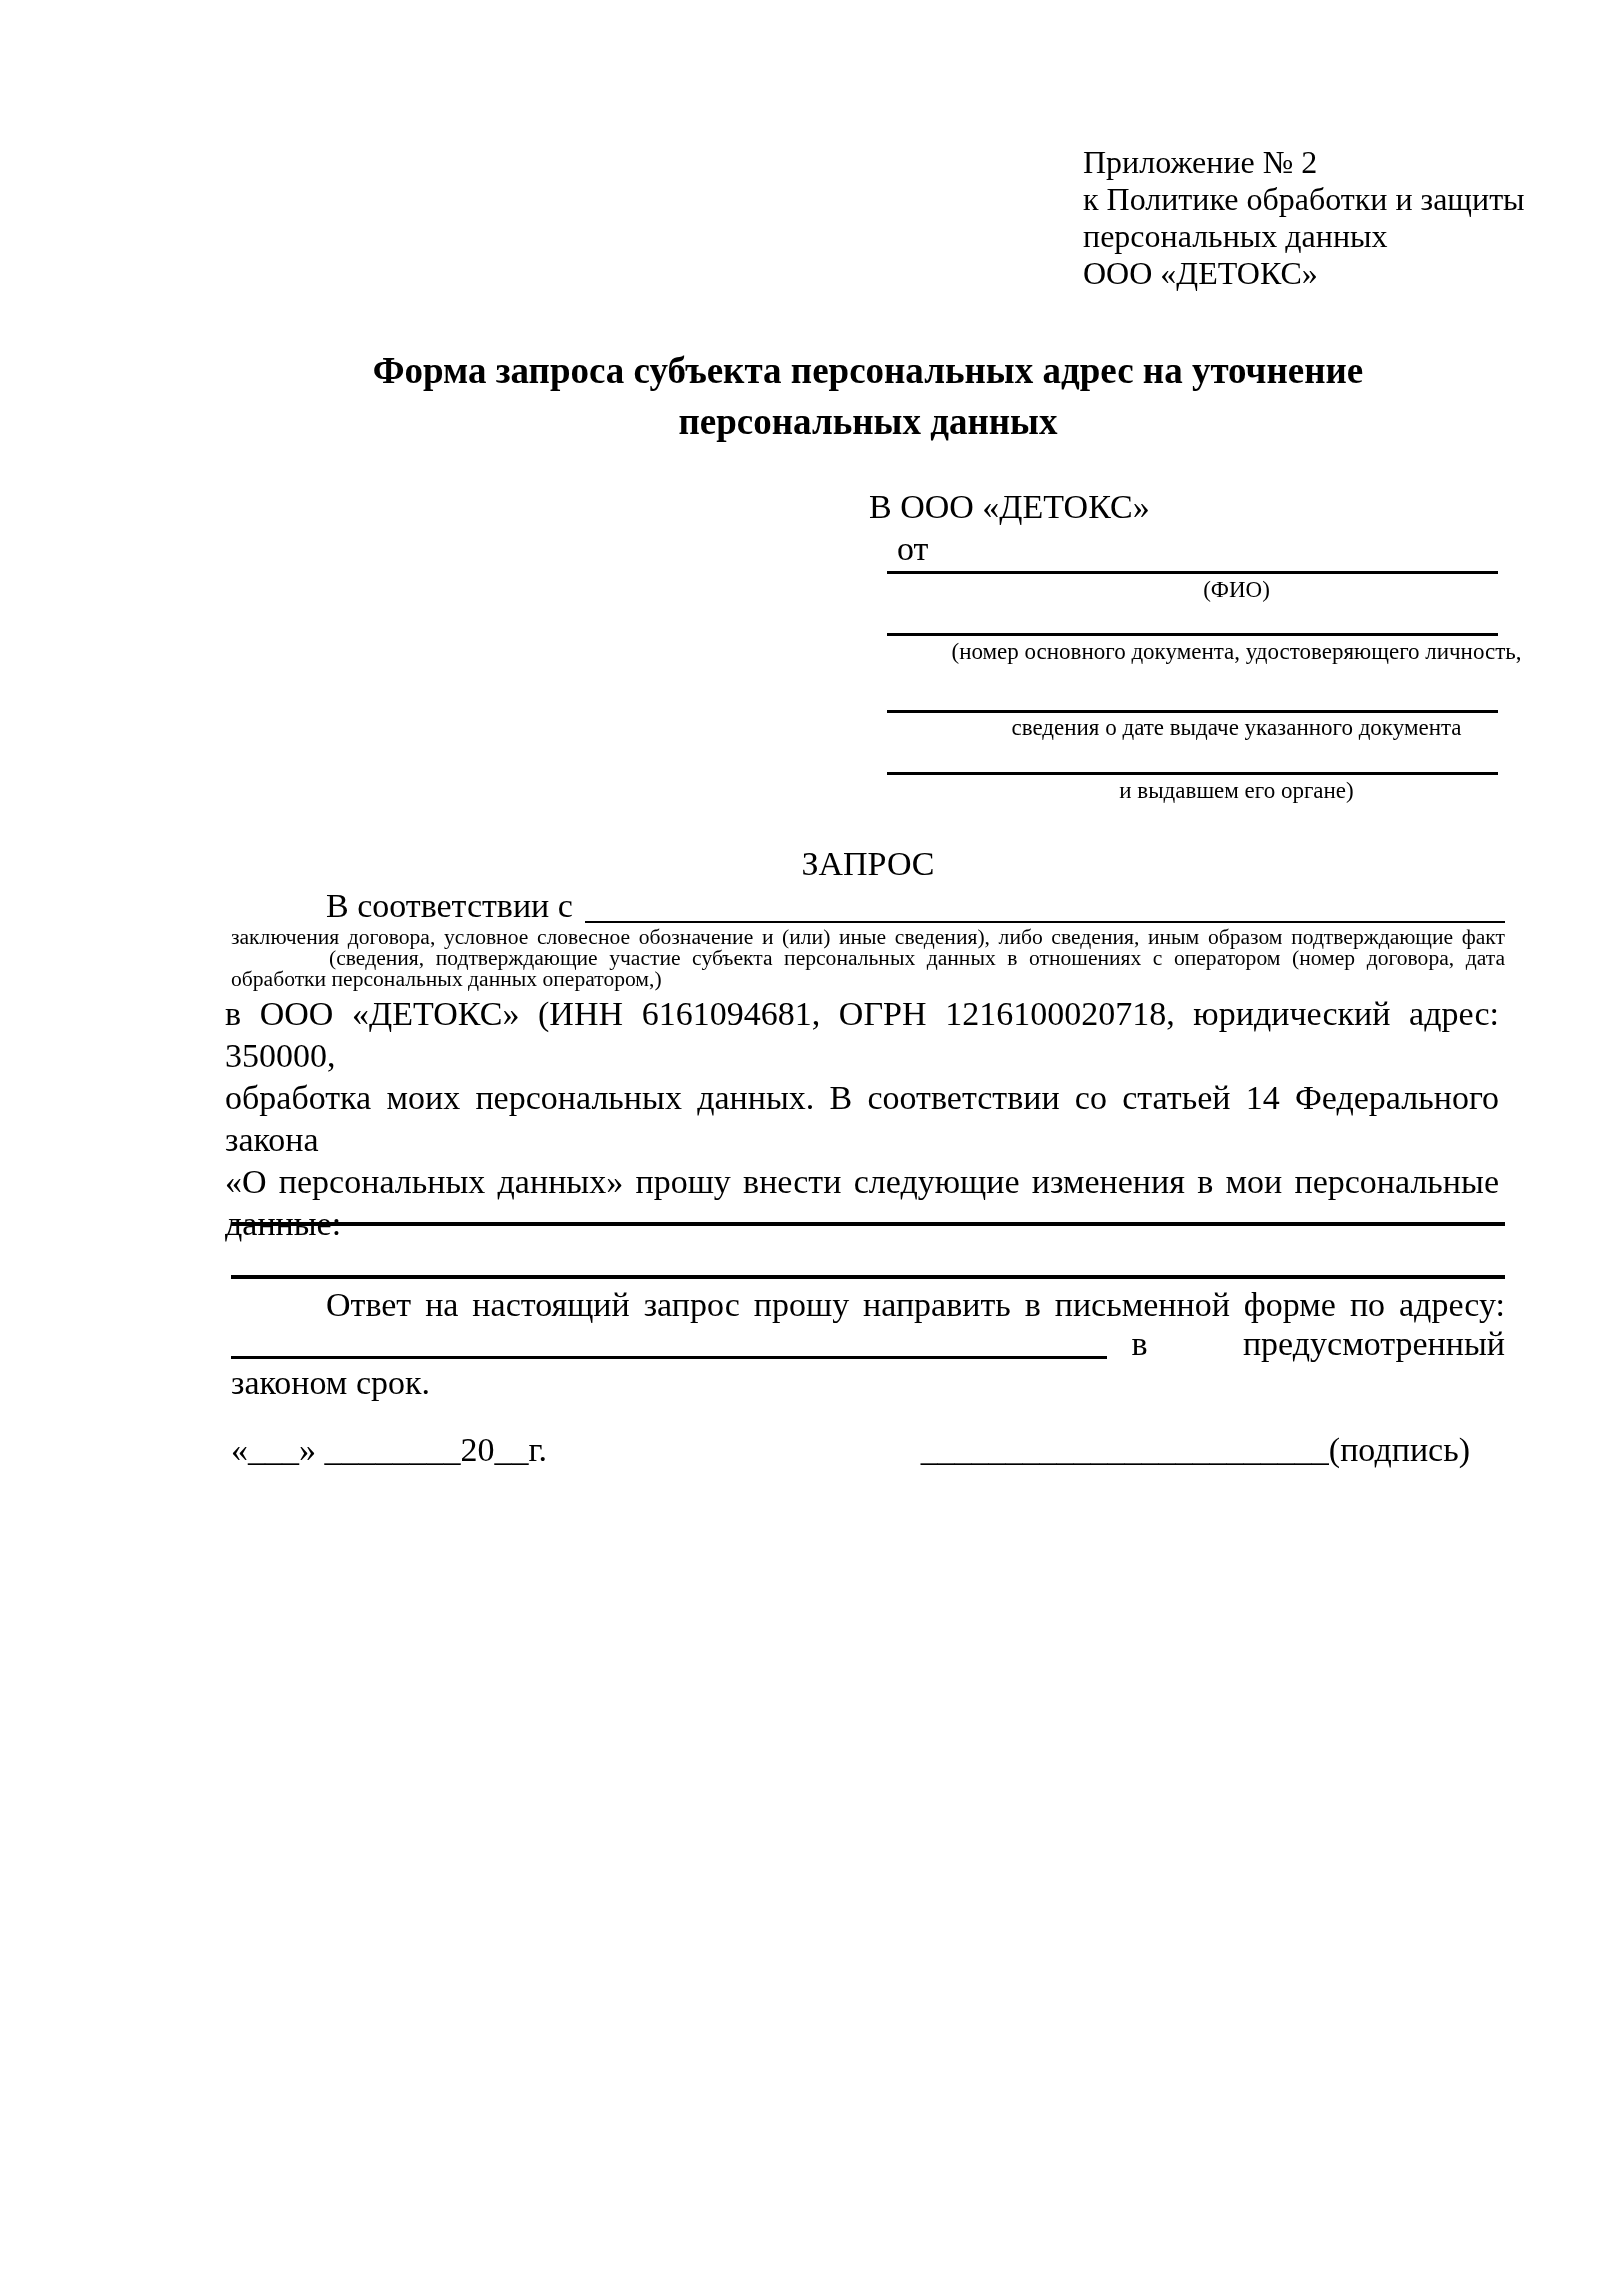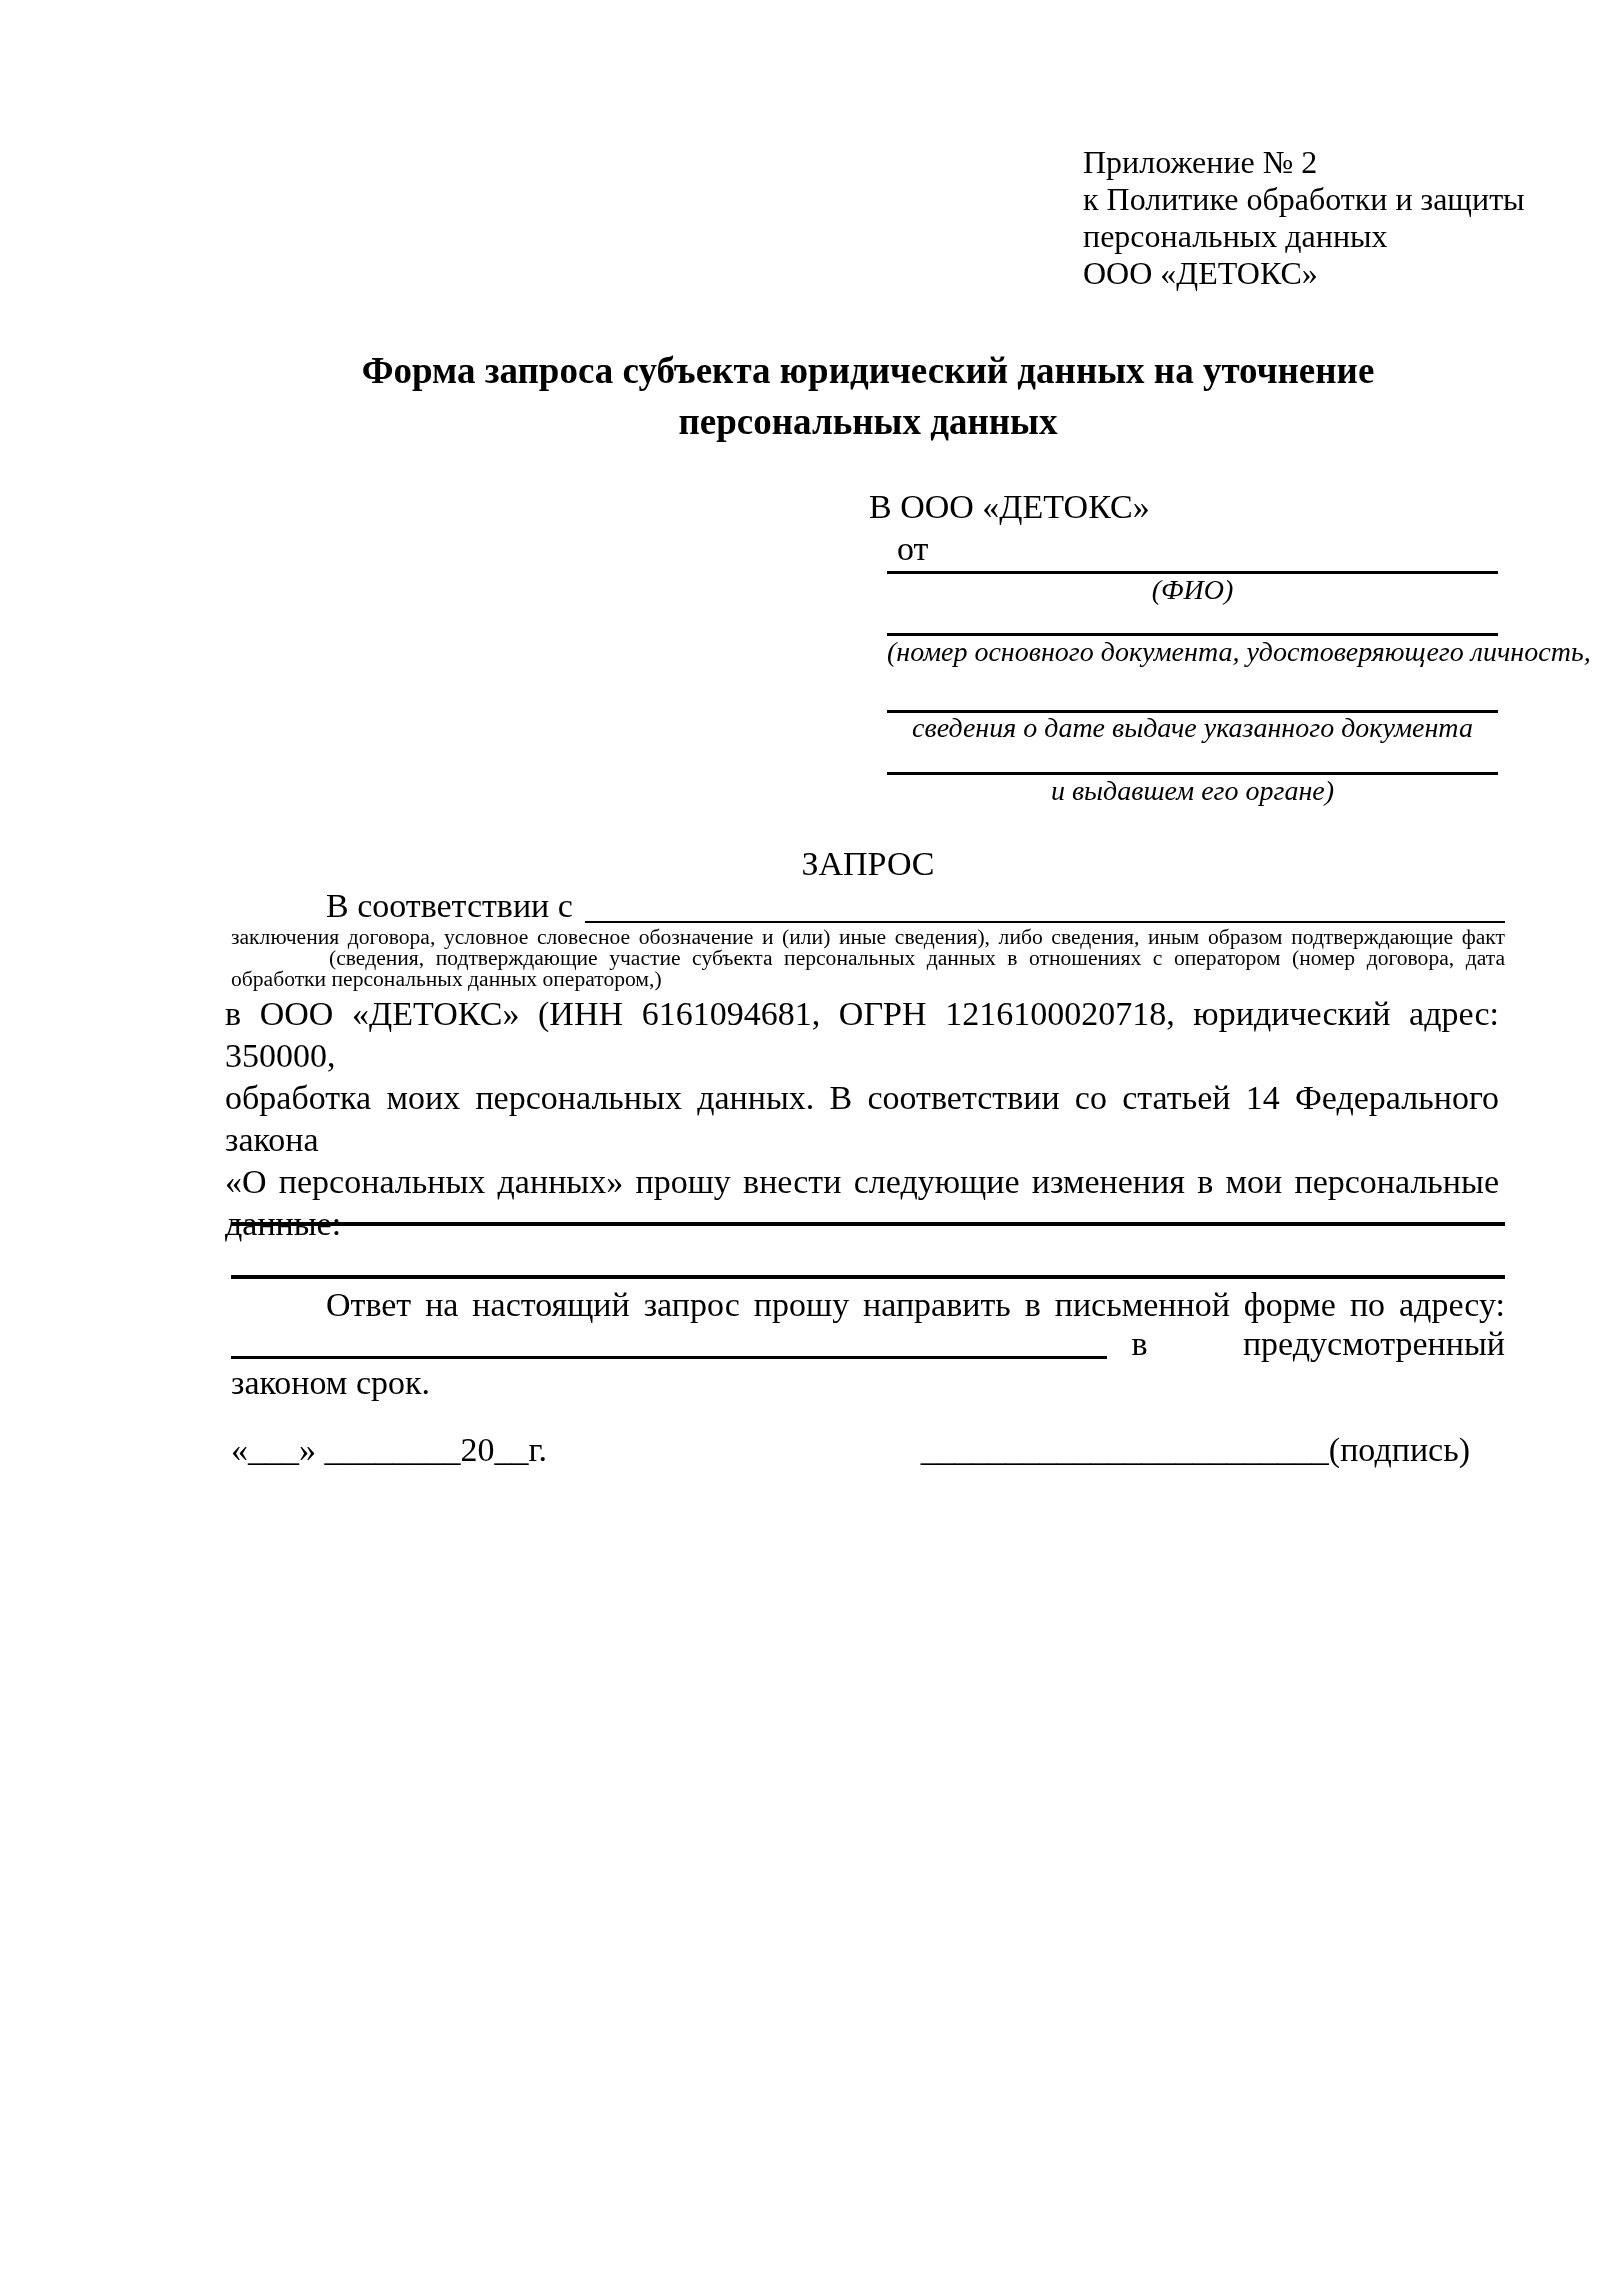--- a/index.html
+++ b/index.html
@@ -18,22 +18,22 @@
   
   .doc-title{
     position:absolute;left:231px;top:345px;width:1274px;
     text-align:center;font-weight:bold;font-size:37px;line-height:51px;
   }
   
   .addr-to{position:absolute;left:869px;top:488px;font-size:34px;white-space:nowrap;font-family:Liberation Serif, serif;}
   .addr-from{position:absolute;left:897px;top:530px;font-size:34px;}
   .rule{position:absolute;background:#000;height:2.9px;}
   .addr-caption{
-    position:absolute;left:887px;width:611px;text-align:center;
-    font-size:28px;line-height:24.5px;white-space:nowrap;font-style:italic;
+    position:absolute;left:931px;width:611px;text-align:center;
+    font-size:23px;line-height:24.5px;white-space:nowrap;
   }
   
   .zapros{position:absolute;left:231px;top:845px;width:1274px;text-align:center;font-size:34px;}
   
   .intro{
     position:absolute;left:231px;top:885px;width:1274px;
     display:flex;align-items:flex-end;font-size:34px;line-height:42px;
   }
   .intro .prefix{margin-left:95px;white-space:nowrap;}
   .intro .fill{flex:1;border-bottom:2.9px solid #000;margin-left:11.8px;margin-bottom:3.9px;height:1px;}
@@ -77,21 +77,21 @@
 <div class="page">
 
   <div class="header-note">
     <div>Приложение № 2</div>
     <div>к Политике обработки и защиты</div>
     <div>персональных данных</div>
     <div>ООО «ДЕТОКС»</div>
   </div>
 
   <div class="doc-title">
-    <div>Форма запроса субъекта юридический данных на уточнение</div>
+    <div>Форма запроса субъекта персональных адрес на уточнение</div>
     <div>персональных данных</div>
   </div>
 
   <div class="addr-to">В ООО «ДЕТОКС»</div>
   <div class="addr-from">от</div>
 
   <div class="rule" style="left:887px;top:571px;width:611px;"></div>
   <div class="addr-caption" style="top:578px;">(ФИО)</div>
 
   <div class="rule" style="left:887px;top:633px;width:611px;"></div>

